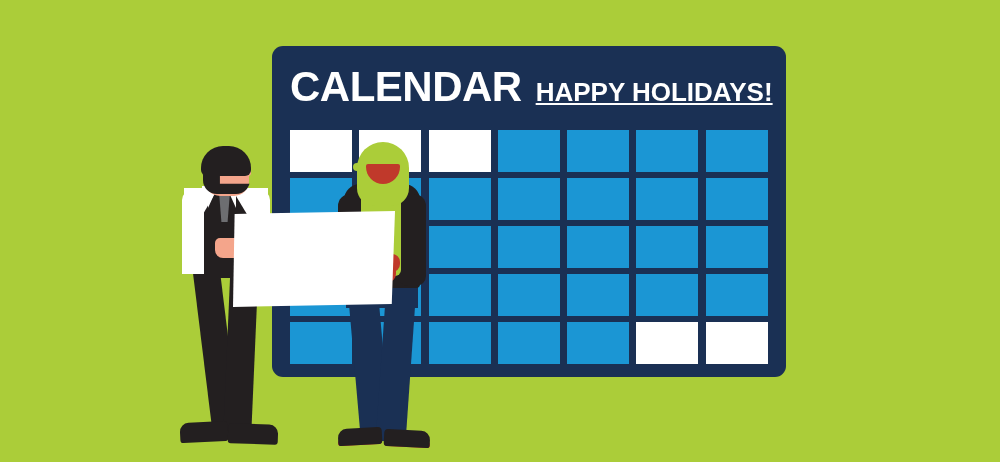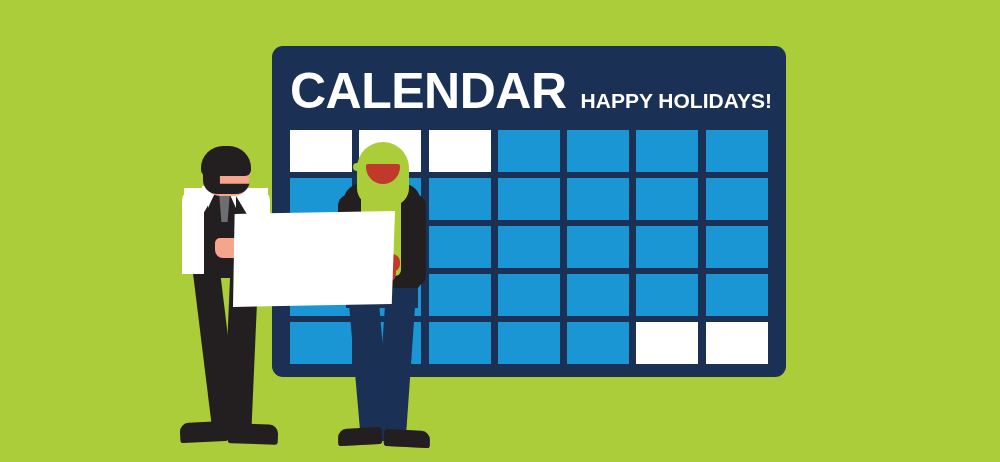--- a/index.html
+++ b/index.html
@@ -36,33 +36,34 @@
     left: 18px;
     top: 20px;
     width: 480px;
     height: 56px;
     display: flex;
     align-items: baseline;
     gap: 14px;
   }
   #cal-title {
     color: #ffffff;
-    font-size: 50px;
+    font-size: 42px;
     font-weight: bold;
     letter-spacing: -0.5px;
     line-height: 1;
     white-space: nowrap;
   }
   #cal-subtitle {
     color: #ffffff;
-    font-size: 21px;
+    font-size: 26px;
     font-weight: bold;
     letter-spacing: 0px;
     line-height: 1;
     white-space: nowrap;
+    text-decoration: underline;
   }
   #cal-grid {
     position: absolute;
     left: 18px;
     top: 84px;
     width: 478px;
     display: grid;
     grid-template-columns: repeat(7, 62px);
     grid-auto-rows: 42px;
     column-gap: 7.3px;

